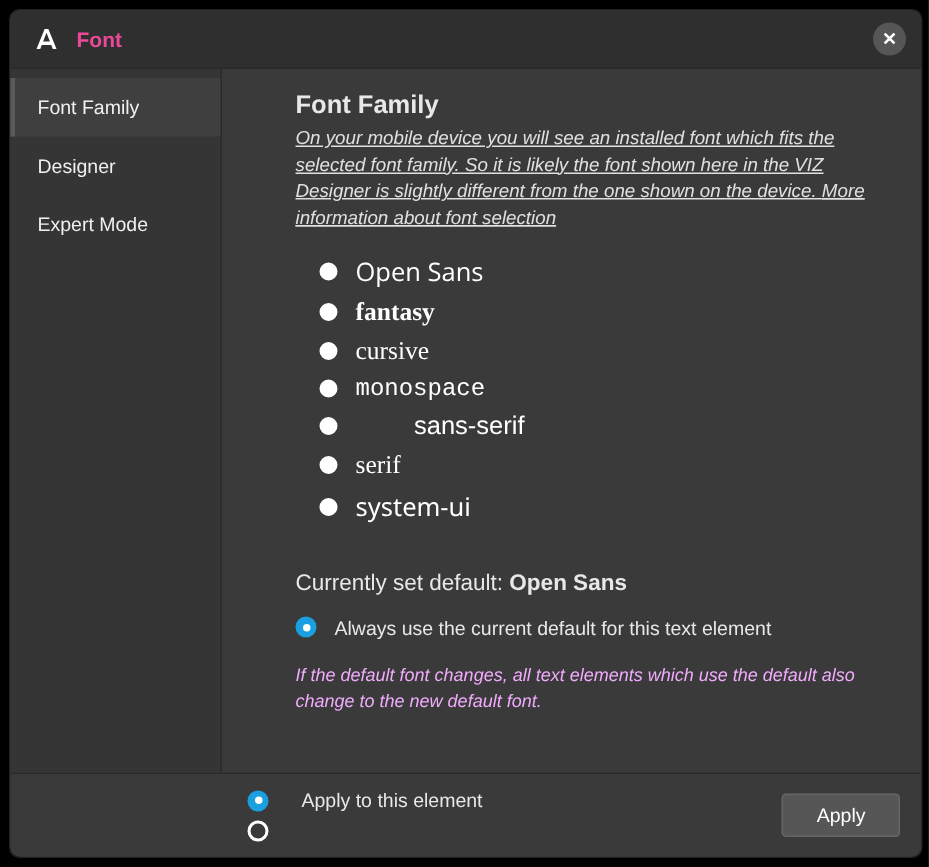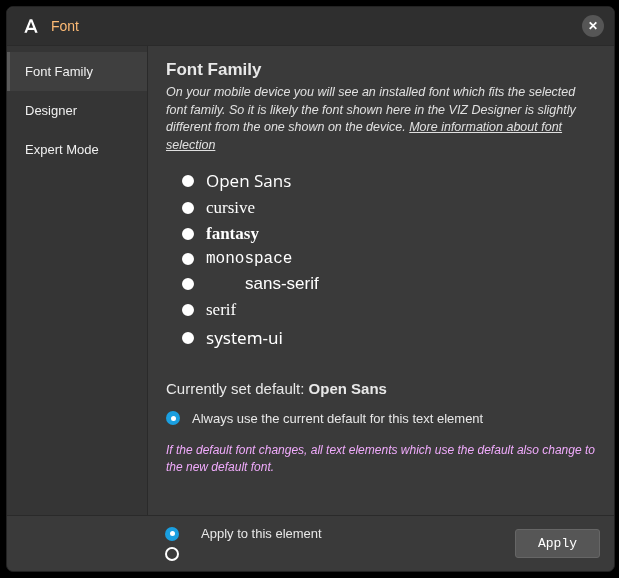--- a/index.html
+++ b/index.html
@@ -22,35 +22,35 @@
   }
   .titlebar {
     display:flex; align-items:center;
     padding:8px 10px 8px 14px;
     border-bottom:1px solid #2a2a2a;
     background:#2f2f2f;
     border-radius:7px 7px 0 0;
   }
   .titlebar .title {
     margin-left:10px;
-    font-size:14px; font-weight:400;
-    color:#fdba74;
+    font-size:14px; font-weight:700;
+    color:#ec4899;
   }
   .close-btn {
     margin-left:auto;
     width:22px; height:22px;
     border-radius:50%;
     background:#565656;
     color:#fff;
     display:flex; align-items:center; justify-content:center;
     cursor:pointer;
     font-size:12px; line-height:1; font-weight:bold;
   }
   .body {
-    flex:1; display:flex; min-height:0;
+    flex:1; display:flex; min-height:0;gap:31px;
   }
   .sidebar {
     width:140px;
     background:#353535;
     border-right:1px solid #2a2a2a;
     padding-top:6px;
   }
   .tab {
     padding:12px 18px;
     font-size:13px;
@@ -71,20 +71,21 @@
   }
   .heading {
     font-size:17px; font-weight:700;
     margin-bottom:4px;
   }
   .intro {
     font-style:italic;
     font-size:12.5px;
     line-height:1.4;
     color:#e0e0e0;
+    text-decoration:underline;
   }
   .intro .link {
     text-decoration:underline;
     cursor:pointer;
   }
   .font-list {
     margin-top:12px;
   }
   .font-row {
     display:flex; align-items:center;
@@ -163,21 +164,20 @@
   }
   .apply-btn {
     margin-left:auto;
     padding:6px 22px;
     background:#565656;
     border:1px solid #666;
     border-radius:3px;
     color:#fff;
     font-size:13px;
     cursor:pointer;
-    font-family:Liberation Mono, monospace;
   }
   .font-icon svg { display:block; }
 </style>
 </head>
 <body>
 
 <div class="dialog">
 
   <div class="titlebar">
     <span class="font-icon">
@@ -204,25 +204,25 @@
         <span>On your mobile device you will see an installed font which fits the selected font family. So it is likely the font shown here in the VIZ Designer is slightly different from the one shown on the device. </span><span class="link">More information about font selection</span>
       </div>
 
       <div class="font-list" id="font-list">
           <div class="font-row">
             <div class="radio-small"></div>
             <span class="font-label" style="font-family:'Open Sans','Segoe UI',Arial,sans-serif;">Open Sans</span>
           </div>
           <div class="font-row">
             <div class="radio-small"></div>
+            <span class="font-label" style="font-family:Impact,fantasy;font-weight:700;">fantasy</span>
+          </div>
+          <div class="font-row">
+            <div class="radio-small"></div>
             <span class="font-label" style="font-family:'Brush Script MT','Segoe Script',cursive;">cursive</span>
-          </div>
-          <div class="font-row">
-            <div class="radio-small"></div>
-            <span class="font-label" style="font-family:Impact,fantasy;font-weight:700;">fantasy</span>
           </div>
           <div class="font-row">
             <div class="radio-small"></div>
             <span class="font-label" style="font-family:'Courier New',monospace;font-size:16px;">monospace</span>
           </div>
           <div class="font-row">
             <div class="radio-small"></div>
             <span class="font-label" style="font-family:Arial,sans-serif;margin-left:39px;">sans-serif</span>
           </div>
           <div class="font-row">

